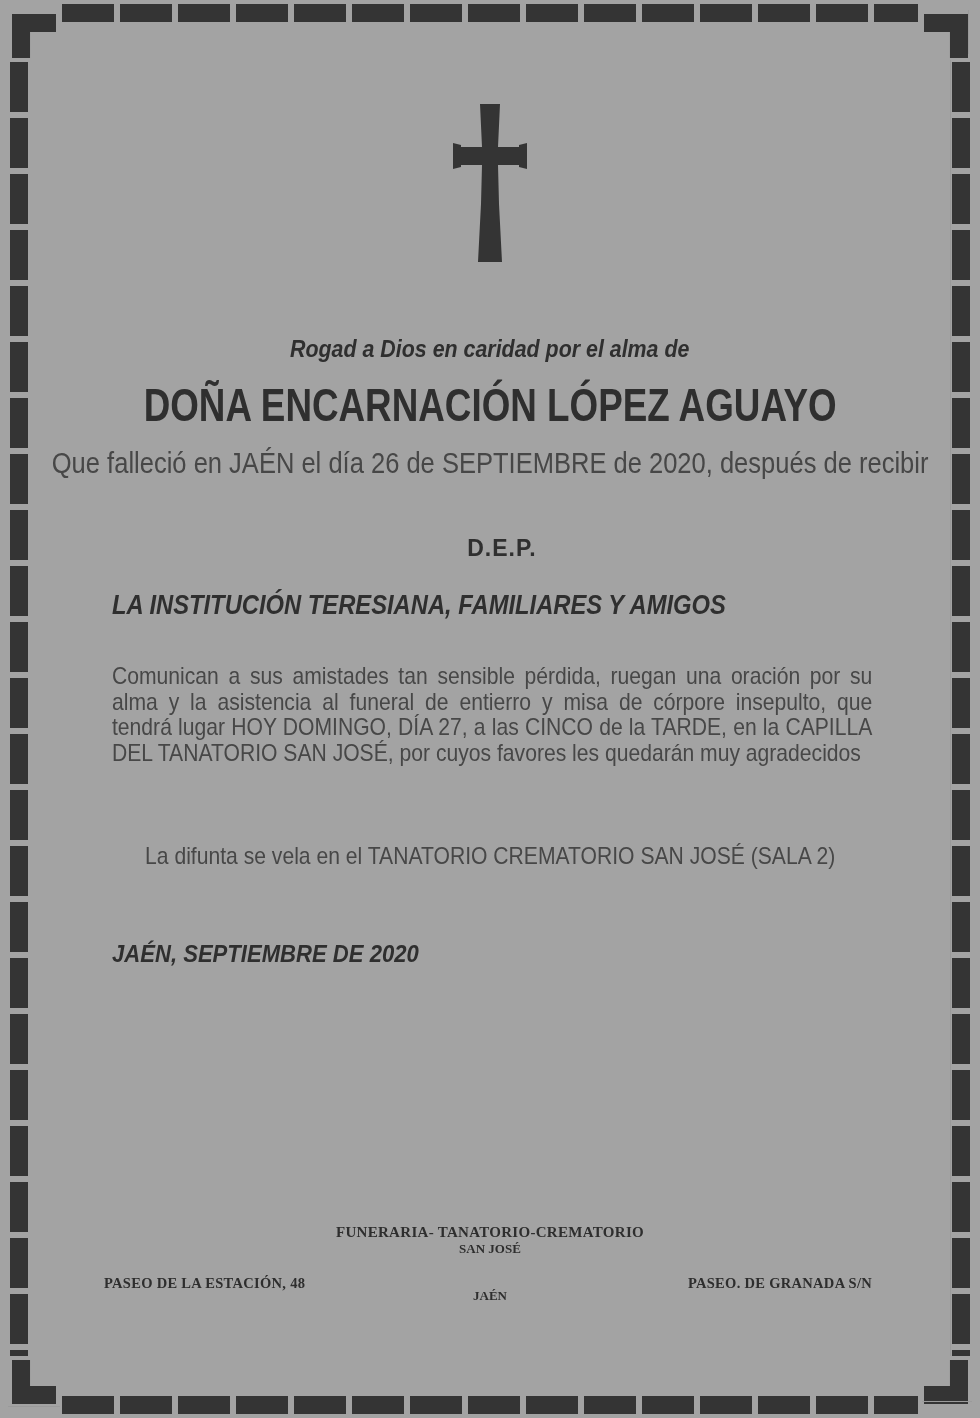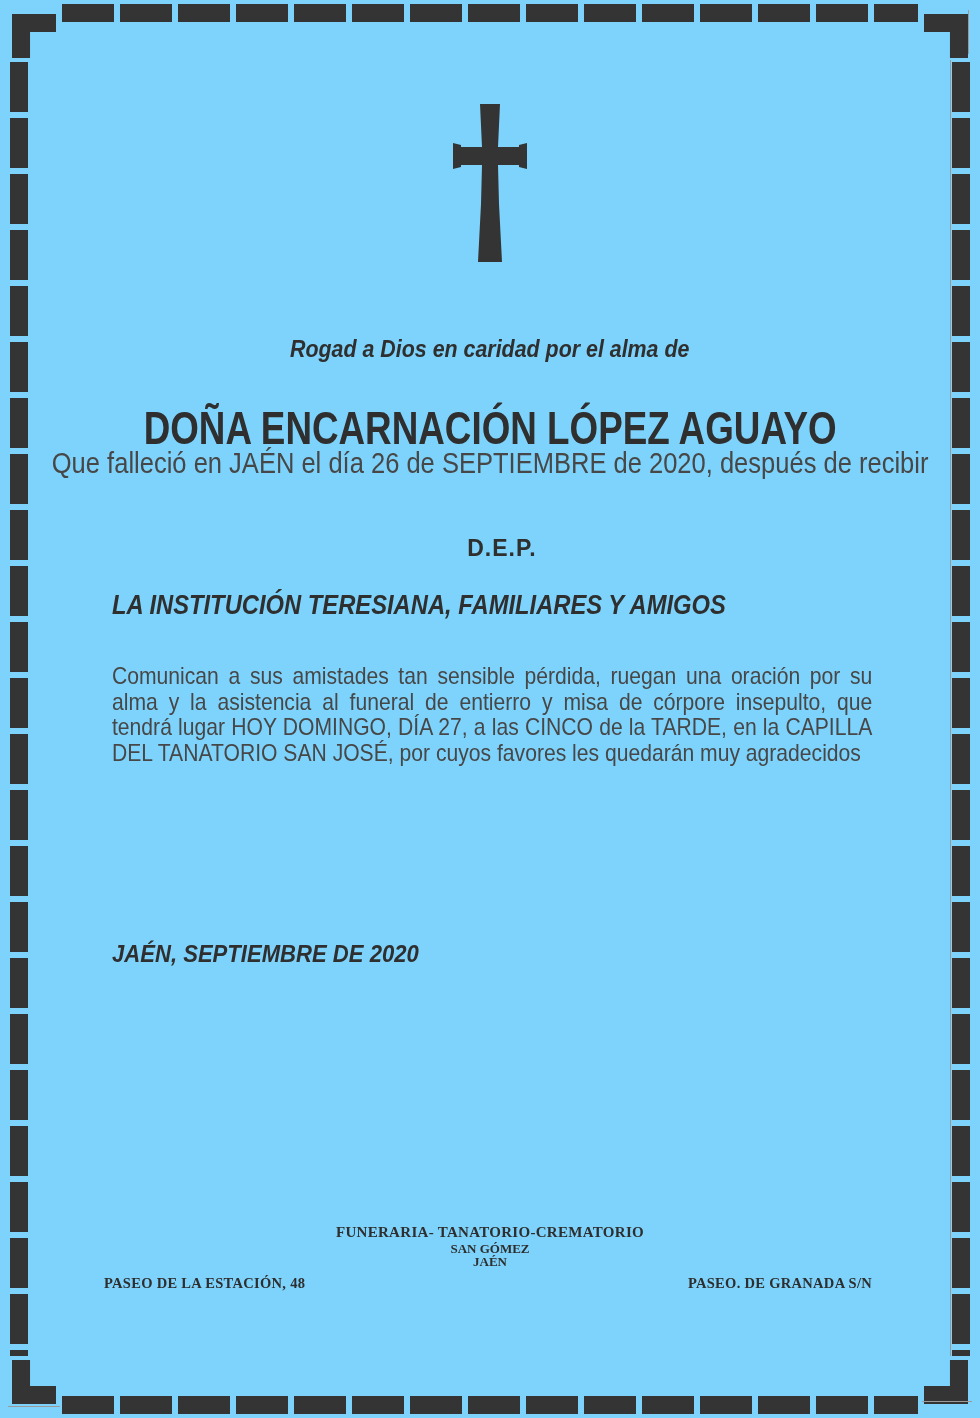--- a/index.html
+++ b/index.html
@@ -1,18 +1,18 @@
 <!DOCTYPE html>
 <html><head>
 <meta charset="utf-8">
 <style>
   html,body{margin:0;padding:0;background:#e8e8e8;}
   .page{
     position:relative;width:980px;height:1418px;margin:0 auto;
-    background:#7dd3fc;overflow:hidden;
+    background:#a3a3a3;overflow:hidden;
     font-family:"Liberation Sans",sans-serif;color:#3c3c3c;
     --bd:#343434;
   }
   
   .dash{position:absolute;background-repeat:repeat;}
   .dash-top{top:4px;left:62px;width:856px;height:18px;
     background:repeating-linear-gradient(90deg,var(--bd) 0 52px,transparent 52px 58px);}
   .dash-bottom{top:1396px;left:62px;width:856px;height:18px;
     background:repeating-linear-gradient(90deg,var(--bd) 0 52px,transparent 52px 58px);}
   .dash-left{left:10px;top:62px;width:18px;height:1294px;
@@ -32,40 +32,40 @@
 
   
   .abs{position:absolute;}
   .centerrow{left:0;right:0;display:flex;justify-content:center;}
   .nowrap{white-space:nowrap;}
   .cross-wrap{left:453px;top:104px;width:74px;height:158px;}
   .cross-wrap svg{display:block;width:74px;height:158px;}
 
   .invocation{top:336px;font-size:23px;font-weight:bold;font-style:italic;color:#2f2f2f;}
   .invocation .nowrap{transform:scaleX(0.93);}
-  .deceased{top:378px;font-size:46px;font-weight:bold;color:#2f2f2f;letter-spacing:0px;margin-top:23px;}
+  .deceased{top:378px;font-size:46px;font-weight:bold;color:#2f2f2f;letter-spacing:0px;}
   .deceased .nowrap{transform:scaleX(0.80);}
   .deathline{font-size:29px;color:#474747;height:28px;}
   .deathline .nowrap{transform:scaleX(0.88);}
   .dl1{top:447px;} .dl2{top:475px;}
   .dep{top:535px;font-size:23px;font-weight:bold;color:#2f2f2f;letter-spacing:1px;padding-left:24px;}
   .mourners{top:590px;left:112px;font-size:27px;font-weight:bold;font-style:italic;color:#2f2f2f;
     white-space:nowrap;transform:scaleX(0.88);transform-origin:left center;}
   .announcement{top:663px;left:112px;width:864px;font-size:24px;line-height:25.5px;
     text-align:justify;color:#474747;transform:scaleX(0.88);transform-origin:left top;}
   .wake{top:842px;font-size:24px;color:#474747;}
   .wake .nowrap{transform:scaleX(0.88);}
   .dateline{top:940px;left:112px;font-size:24px;font-weight:bold;font-style:italic;color:#2f2f2f;
     white-space:nowrap;transform:scaleX(0.92);transform-origin:left center;}
 
   .serifb{font-family:"Liberation Serif",serif;font-weight:bold;color:#2e2e2e;}
   .fh-name{top:1198px;font-size:21px;letter-spacing:0.5px;}
   .fh-services{top:1224px;font-size:15px;letter-spacing:0.3px;justify-content:center;}
   .fh-brand{top:1241px;font-size:13px;}
-  .fh-city{top:1254px;font-size:13px;}
+  .fh-city{top:1288px;font-size:13px;}
   .addr{top:1275px;font-size:14.5px;letter-spacing:0.3px;}
   .addr-left{left:104px;}
   .addr-right{right:108px;}
 </style>
 </head>
 <body>
 
 <div class="page">
 
   <div class="dash dash-top"></div>
@@ -100,28 +100,31 @@
   </div>
 
   <div class="abs centerrow dep">
     <span class="nowrap">D.E.P.</span>
   </div>
 
   <div class="abs mourners">LA INSTITUCIÓN TERESIANA, FAMILIARES Y AMIGOS</div>
 
   <div class="abs announcement">Comunican a sus amistades tan sensible pérdida, ruegan una oración por su alma y la asistencia al funeral de entierro y misa de córpore insepulto, que tendrá lugar HOY DOMINGO, DÍA 27, a las CINCO de la TARDE, en la CAPILLA DEL TANATORIO SAN JOSÉ, por cuyos favores les quedarán muy agradecidos</div>
 
+  <div class="abs centerrow wake">
+    <span class="nowrap">La difunta se vela en el TANATORIO CREMATORIO SAN JOSÉ (SALA 2)</span>
+  </div>
 
   <div class="abs dateline">JAÉN, SEPTIEMBRE DE 2020</div>
 
   <div class="abs centerrow serifb fh-services">
     <span class="nowrap">FUNERARIA- TANATORIO-CREMATORIO</span>
   </div>
   <div class="abs centerrow serifb fh-brand">
-    <span class="nowrap">SAN GÓMEZ</span>
+    <span class="nowrap">SAN JOSÉ</span>
   </div>
   <div class="abs centerrow serifb fh-city">
     <span class="nowrap">JAÉN</span>
   </div>
 
   <div class="abs serifb addr addr-left">PASEO DE LA ESTACIÓN, 48</div>
   <div class="abs serifb addr addr-right">PASEO. DE GRANADA S/N</div>
 
 </div>
 

